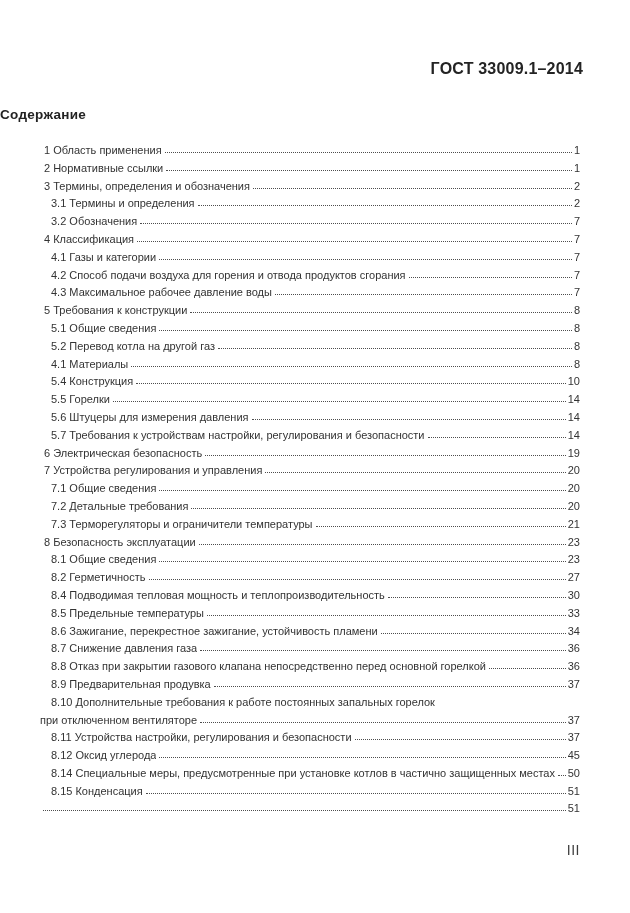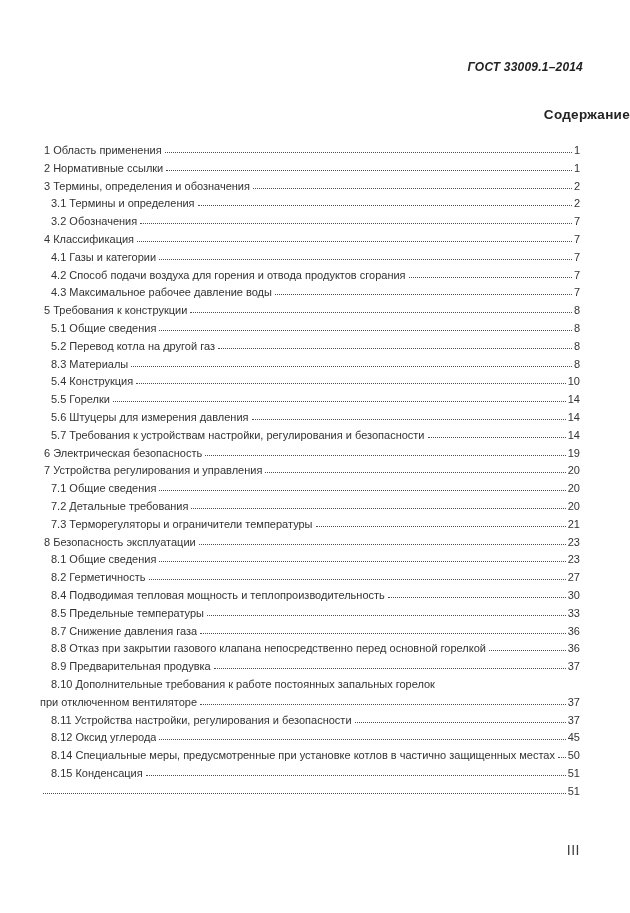--- a/index.html
+++ b/index.html
@@ -15,32 +15,31 @@
     font-family: "Liberation Sans", sans-serif;
     color: #2f2f2f;
     overflow: hidden;
   }
   .doc-header {
     position: absolute;
     top: 60px;
     left: 40px;
     right: 47px;
     text-align: right;
-    font-size: 12px;
+    font-size: 16px;
     font-weight: bold;
     color: #232323;
     letter-spacing: 0.2px;
-    font-style: italic;
   }
   .doc-title {
     position: absolute;
     top: 107px;
     left: 0;
     width: 100%;
-    text-align: right;
+    text-align: left;
     font-size: 13.5px;
     font-weight: bold;
     color: #232323;
     letter-spacing: 0.3px;
   }
   .toc {
     position: absolute;
     top: 142px;
     left: 40px;
     width: 540px;
@@ -147,21 +146,21 @@
         <span class="label">5.1 Общие сведения</span>
         <span class="leader"></span>
         <span class="pagenum">8</span>
       </div>
       <div class="row lvl-sub">
         <span class="label">5.2 Перевод котла на другой газ</span>
         <span class="leader"></span>
         <span class="pagenum">8</span>
       </div>
       <div class="row lvl-sub">
-        <span class="label">8.3 Материалы</span>
+        <span class="label">4.1 Материалы</span>
         <span class="leader"></span>
         <span class="pagenum">8</span>
       </div>
       <div class="row lvl-sub">
         <span class="label">5.4 Конструкция</span>
         <span class="leader"></span>
         <span class="pagenum">10</span>
       </div>
       <div class="row lvl-sub">
         <span class="label">5.5 Горелки</span>
@@ -220,20 +219,25 @@
       </div>
       <div class="row lvl-sub">
         <span class="label">8.4 Подводимая тепловая мощность и теплопроизводительность</span>
         <span class="leader"></span>
         <span class="pagenum">30</span>
       </div>
       <div class="row lvl-sub">
         <span class="label">8.5 Предельные температуры</span>
         <span class="leader"></span>
         <span class="pagenum">33</span>
+      </div>
+      <div class="row lvl-sub">
+        <span class="label">8.6 Зажигание, перекрестное зажигание, устойчивость пламени</span>
+        <span class="leader"></span>
+        <span class="pagenum">34</span>
       </div>
       <div class="row lvl-sub">
         <span class="label">8.7 Снижение давления газа</span>
         <span class="leader"></span>
         <span class="pagenum">36</span>
       </div>
       <div class="row lvl-sub">
         <span class="label">8.8 Отказ при закрытии газового клапана непосредственно перед основной горелкой</span>
         <span class="leader"></span>
         <span class="pagenum">36</span>

